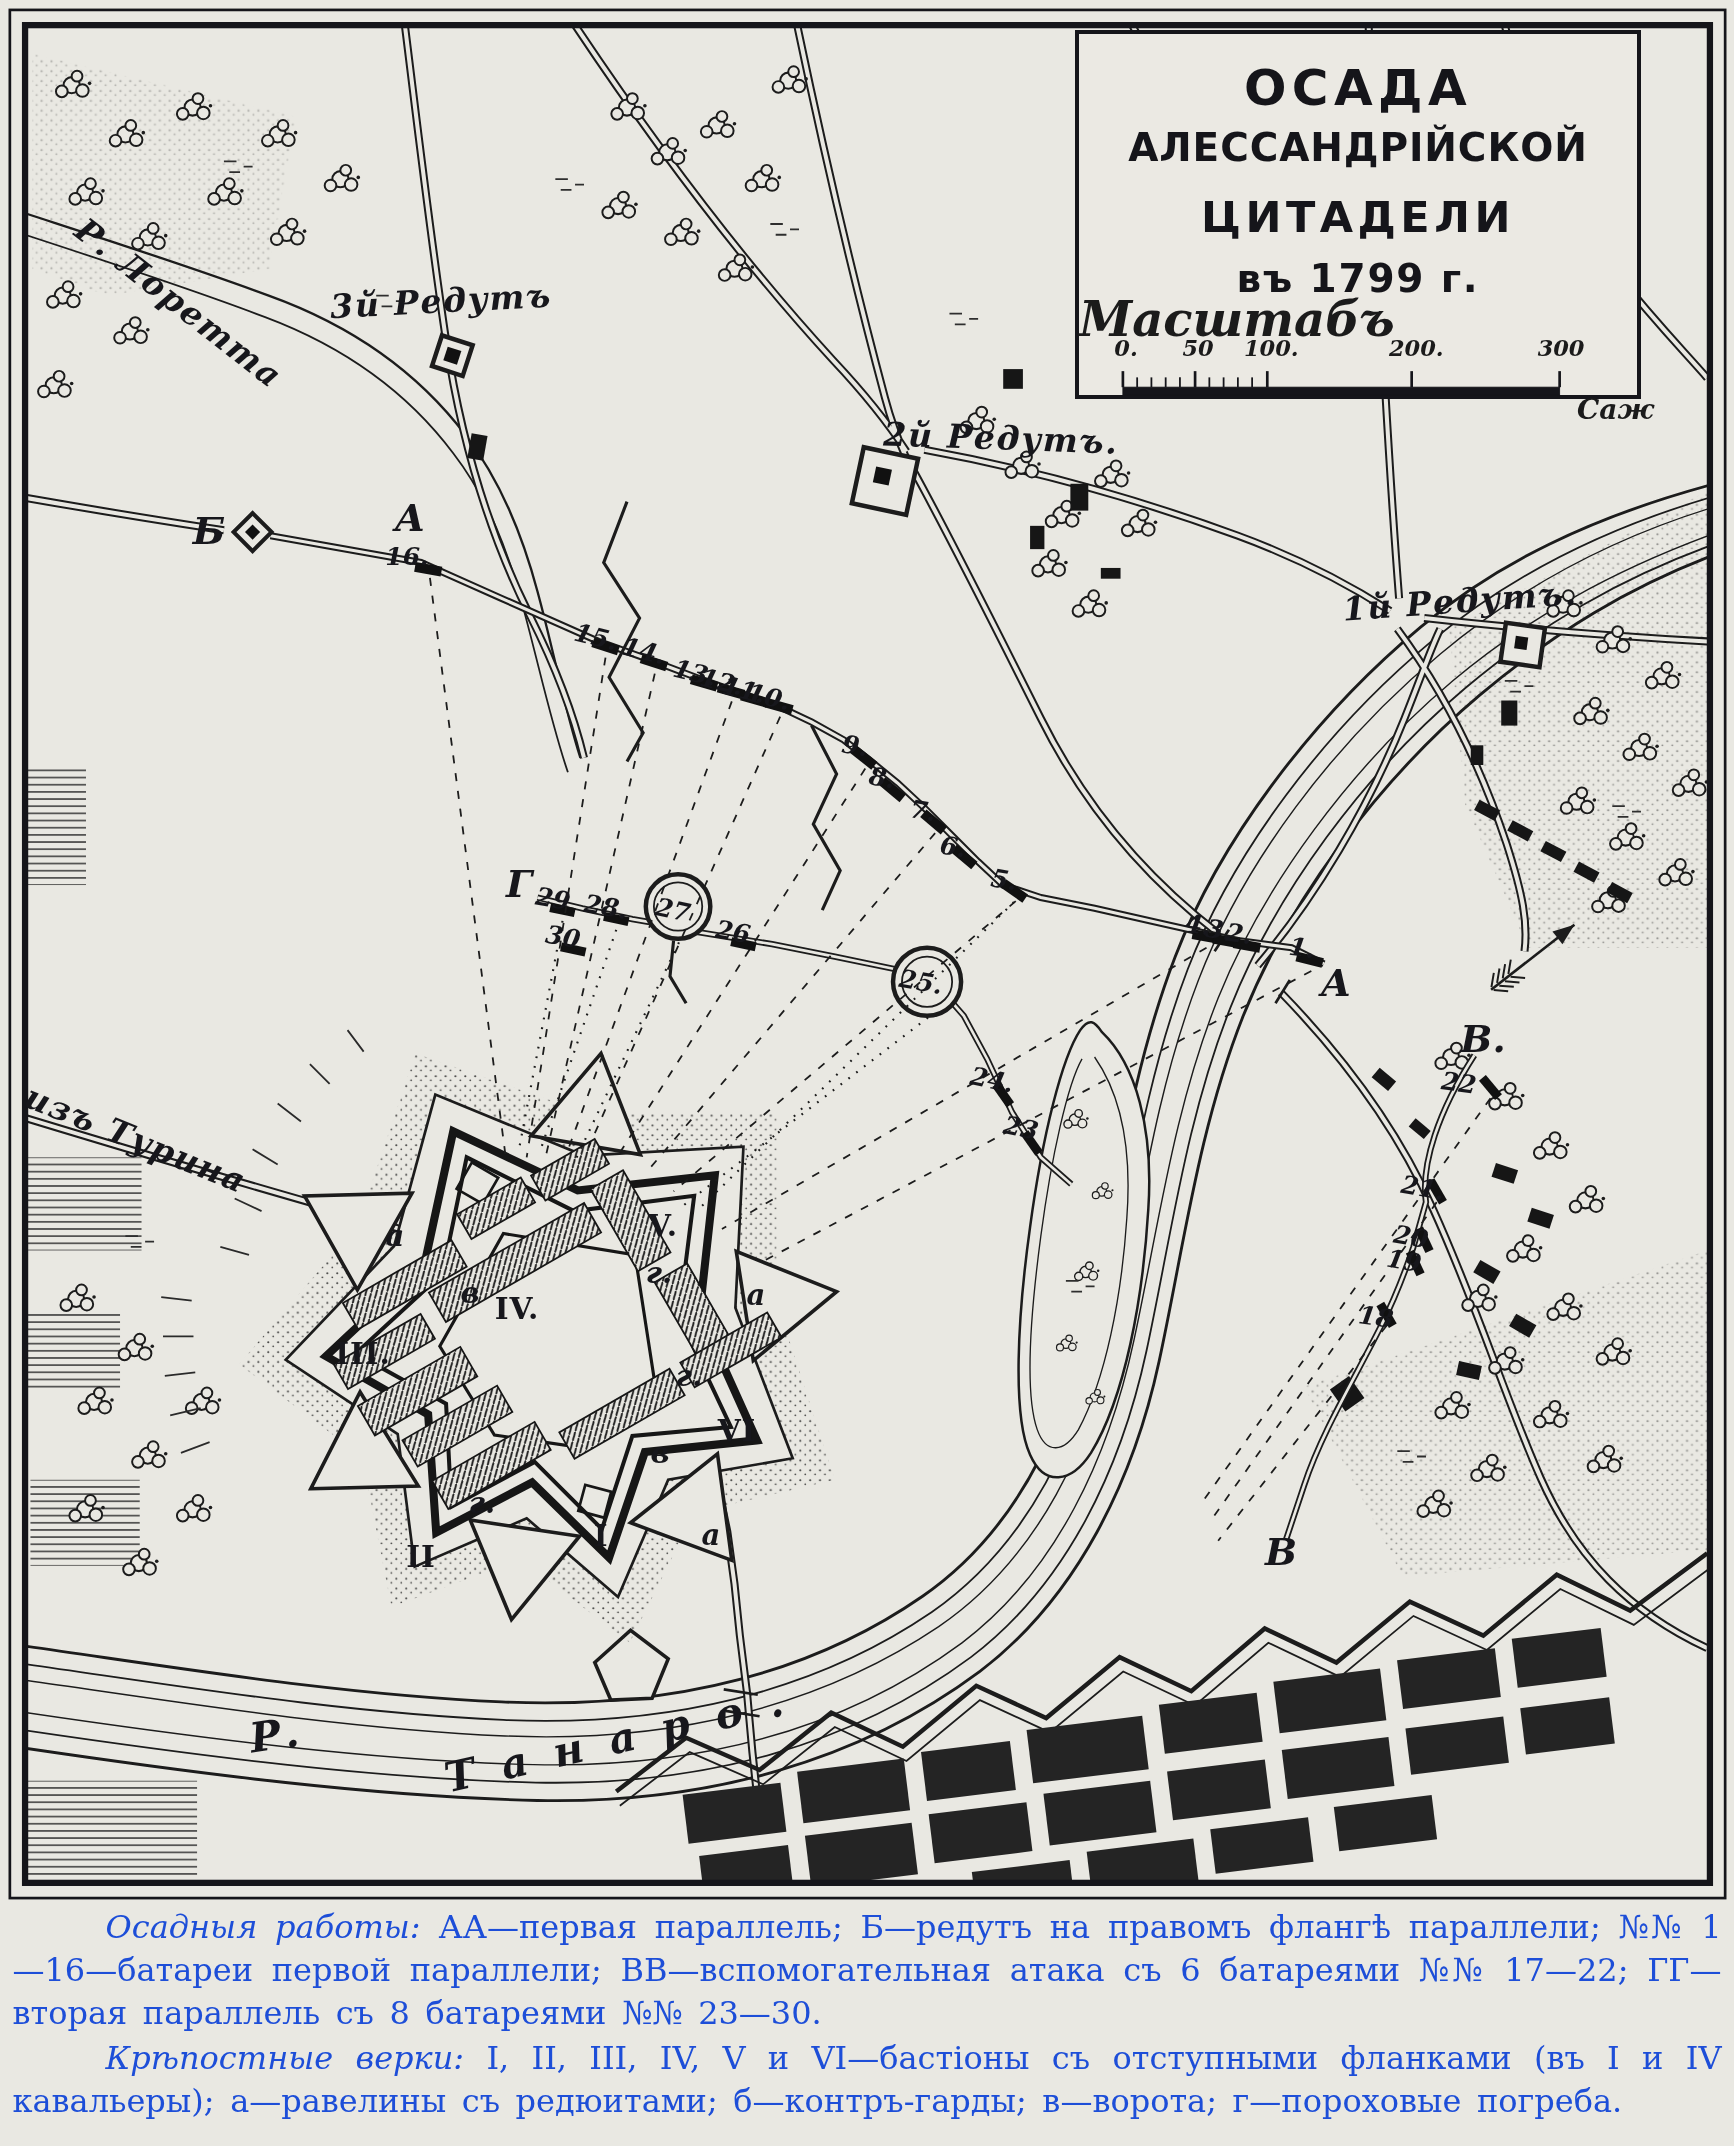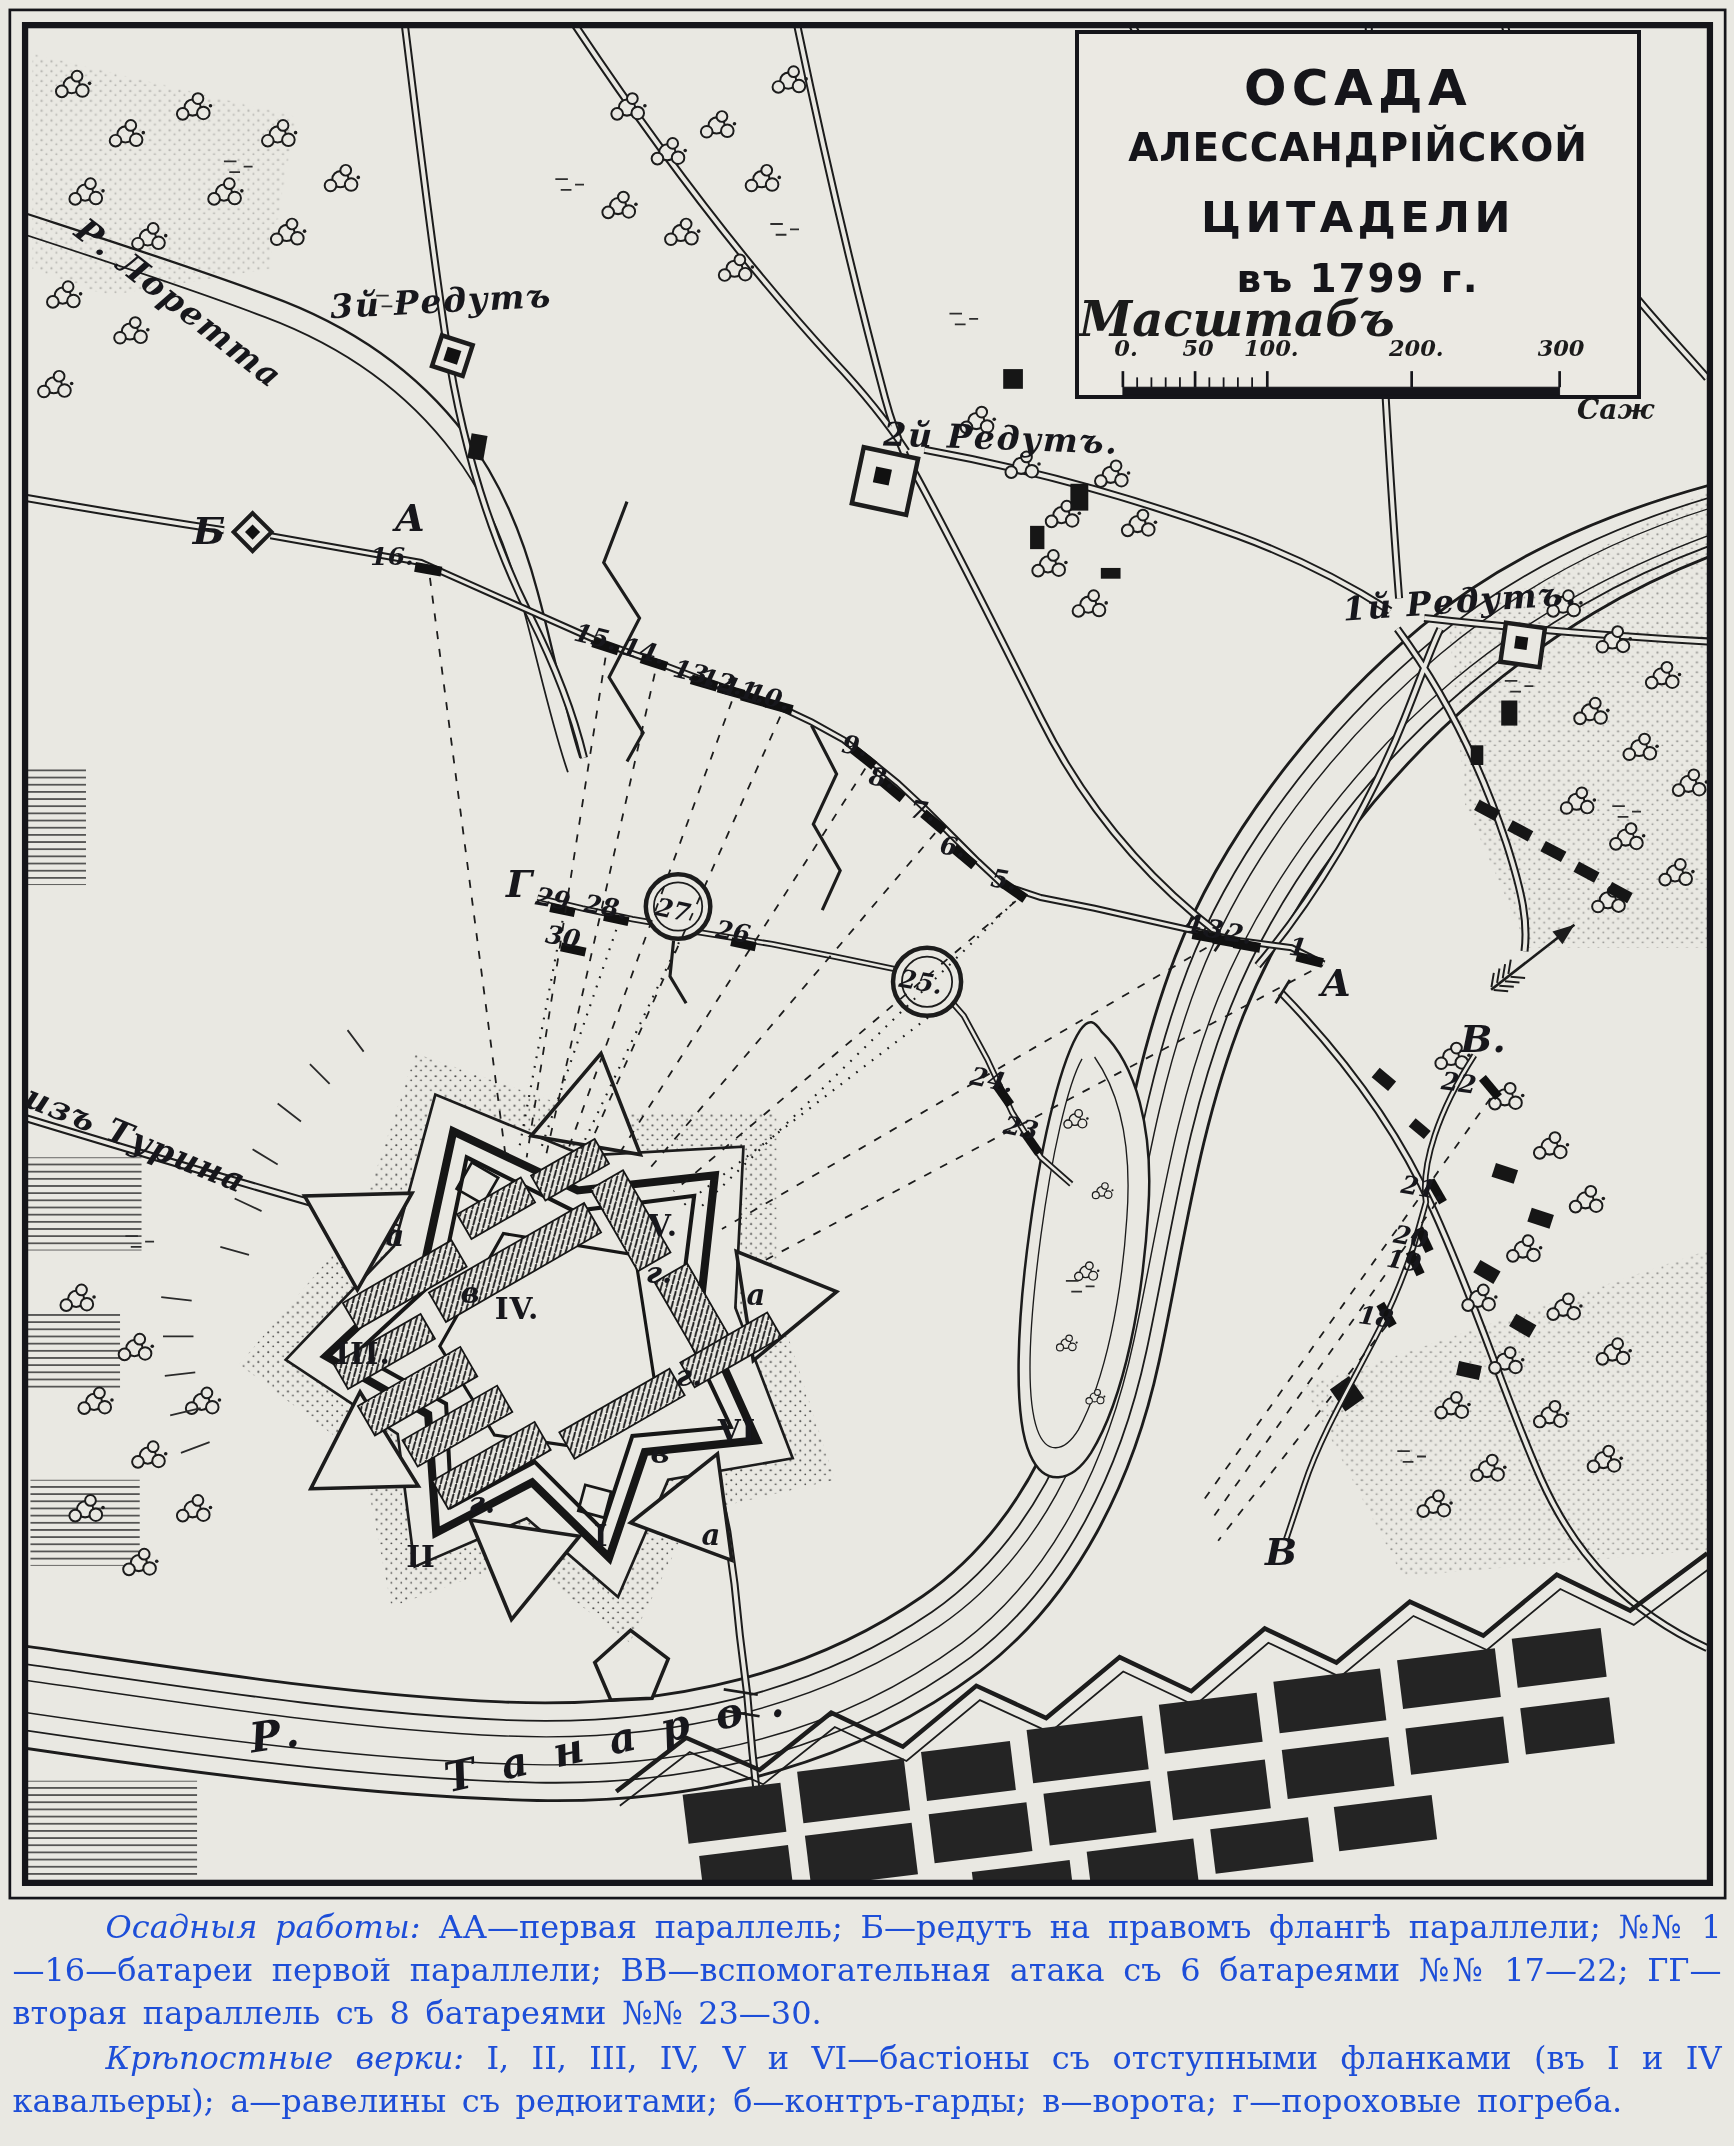--- a/index.html
+++ b/index.html
@@ -350,21 +350,21 @@
       <div class="lbl cur" style="left: 179px; top: 303px; transform: translate(-50%, -50%) rotate(38deg);">Р. Лоретта</div>
       <div class="lbl cur" style="left: 441px; top: 301px; transform: translate(-50%, -50%) rotate(-3deg);">3й Редутъ</div>
       <div class="lbl cur" style="left: 1001px; top: 438px; transform: translate(-50%, -50%) rotate(2deg);">2й Редутъ.</div>
       <div class="lbl cur" style="left: 1460px; top: 601px; transform: translate(-50%, -50%) rotate(-4deg);">1й Редутъ.</div>
       <div class="lbl let" style="left: 209px; top: 530px; transform: translate(-50%, -50%) rotate(0deg);">Б</div>
       <div class="lbl let" style="left: 410px; top: 517px; transform: translate(-50%, -50%) rotate(0deg);">А</div>
       <div class="lbl let" style="left: 1336px; top: 982px; transform: translate(-50%, -50%) rotate(0deg);">А</div>
       <div class="lbl let" style="left: 1483px; top: 1038px; transform: translate(-50%, -50%) rotate(0deg);">В.</div>
       <div class="lbl let" style="left: 1281px; top: 1551px; transform: translate(-50%, -50%) rotate(0deg);">В</div>
       <div class="lbl let" style="left: 519px; top: 883px; transform: translate(-50%, -50%) rotate(0deg);">Г</div>
-      <div class="lbl num" style="left: 392px; top: 556px; transform: translate(-50%, -50%) rotate(0deg);">16.</div>
+      <div class="lbl num" style="left: 407px; top: 556px; transform: translate(-50%, -50%) rotate(0deg);">16.</div>
       <div class="lbl num" style="left: 596px; top: 637px; transform: translate(-50%, -50%) rotate(14deg);">15.</div>
       <div class="lbl num" style="left: 644px; top: 651px; transform: translate(-50%, -50%) rotate(14deg);">14.</div>
       <div class="lbl num" style="left: 695px; top: 673px; transform: translate(-50%, -50%) rotate(14deg);">13.</div>
       <div class="lbl num" style="left: 722px; top: 682px; transform: translate(-50%, -50%) rotate(14deg);">12.</div>
       <div class="lbl num" style="left: 744px; top: 690px; transform: translate(-50%, -50%) rotate(14deg);">11.</div>
       <div class="lbl num" style="left: 769px; top: 697px; transform: translate(-50%, -50%) rotate(14deg);">10.</div>
       <div class="lbl num" style="left: 855px; top: 746px; transform: translate(-50%, -50%) rotate(10deg);">9.</div>
       <div class="lbl num" style="left: 882px; top: 778px; transform: translate(-50%, -50%) rotate(10deg);">8.</div>
       <div class="lbl num" style="left: 923px; top: 811px; transform: translate(-50%, -50%) rotate(10deg);">7.</div>
       <div class="lbl num" style="left: 953px; top: 847px; transform: translate(-50%, -50%) rotate(10deg);">6.</div>

